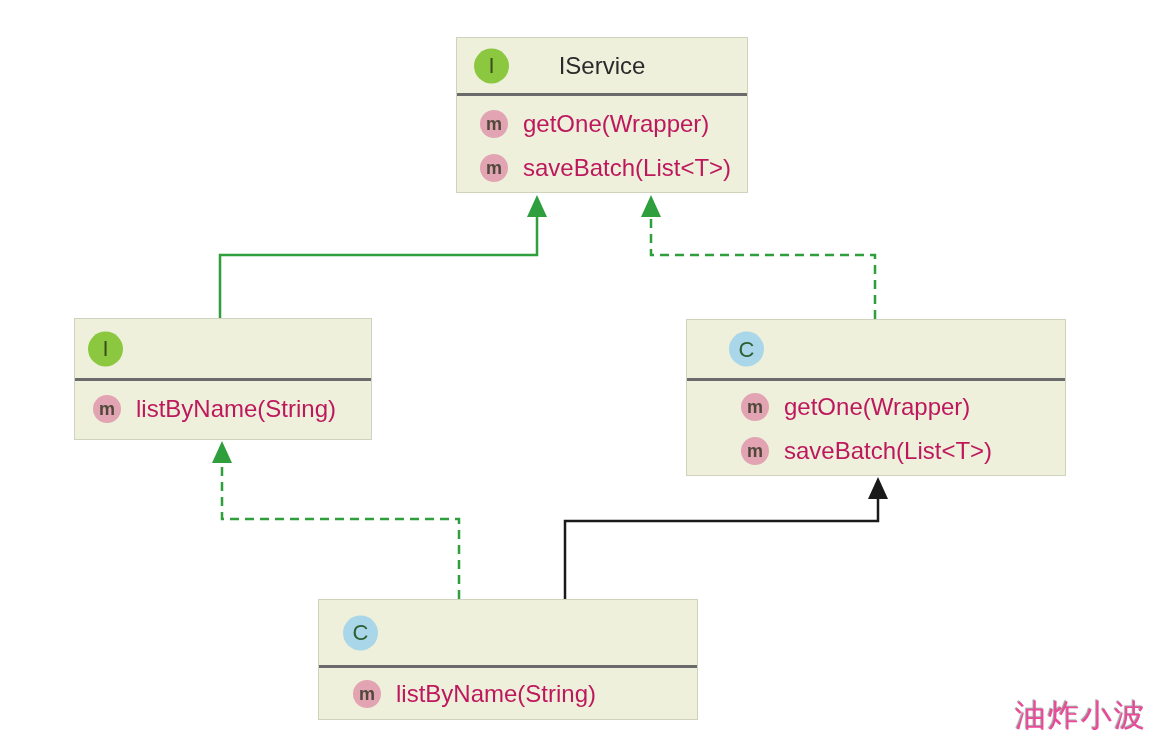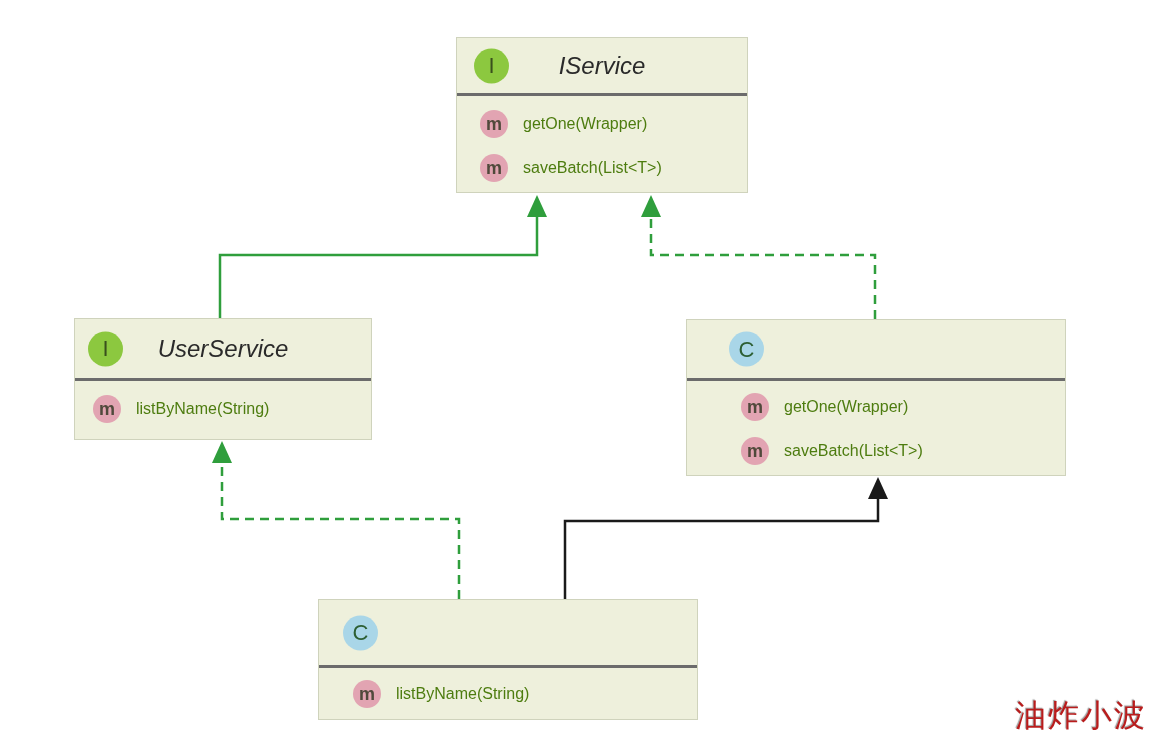--- a/index.html
+++ b/index.html
@@ -41,39 +41,38 @@
     width: 35px; height: 35px;
     font-size: 22px;
     top: 50%;
     transform: translateY(-50%);
   }
   .badge.iface { background: #8cc83f; color: #39501d; }
   .badge.cls   { background: #a9d6e8; color: #2d5f33; }
   .class-title {
     font-size: 24px;
     color: #2a2a2a;
-    font-style: italic;
   }
   .divider { height: 3px; background: #6b6b6b; }
   .methods { box-sizing: border-box; }
   .method-row {
     display: flex;
     align-items: center;
   }
   .badge.m {
     width: 28px; height: 28px;
     background: #e2a4b2;
     color: #50493b;
     font-size: 18px;
     font-weight: 600;
     margin-right: 15px;
   }
   .method-text {
-    font-size: 16px;
-    color: #4d7c0f;
+    font-size: 24px;
+    color: #be185d;
     text-align: right;
   }
 
   
   #box-iservice { left: 456px; top: 37px; width: 292px; height: 156px; }
   #box-iservice .uml-header { height: 55px; }
   #box-iservice .badge.big { left: 17px; }
   #box-iservice .methods { padding: 6px 0 0 23px; }
   #box-iservice .method-row { height: 44px; }
 
@@ -97,21 +96,21 @@
   #box-userserviceimpl .badge.big { left: 24px; }
   #box-userserviceimpl .methods { padding: 2px 0 0 34px; }
   #box-userserviceimpl .method-row { height: 48px; }
 
   #watermark {
     position: absolute;
     right: 8px;
     bottom: 8px;
     font-size: 31px;
     letter-spacing: 2px;
-    color: #b91c1c;
+    color: #ec4899;
     text-shadow: -1px -1px 1px #9d9d9d, 1px 1px 1px #ffffff;
     user-select: none;
   }
 </style>
 </head>
 <body>
 
 <div id="canvas">
 
   <svg id="arrow-layer" viewBox="0 0 1155 745" xmlns="http://www.w3.org/2000/svg">
@@ -143,21 +142,20 @@
       <div class="method-row">
         <span class="badge m">m</span>
         <span class="method-text">saveBatch(List&lt;T&gt;)</span>
       </div>
     </div>
   </div>
 
   <div class="uml-box" id="box-userservice">
     <div class="uml-header">
       <span class="badge big iface">I</span>
-      <span class="class-title">UserService</span>
     </div>
     <div class="divider"></div>
     <div class="methods">
       <div class="method-row">
         <span class="badge m">m</span>
         <span class="method-text">listByName(String)</span>
       </div>
     </div>
   </div>
 

